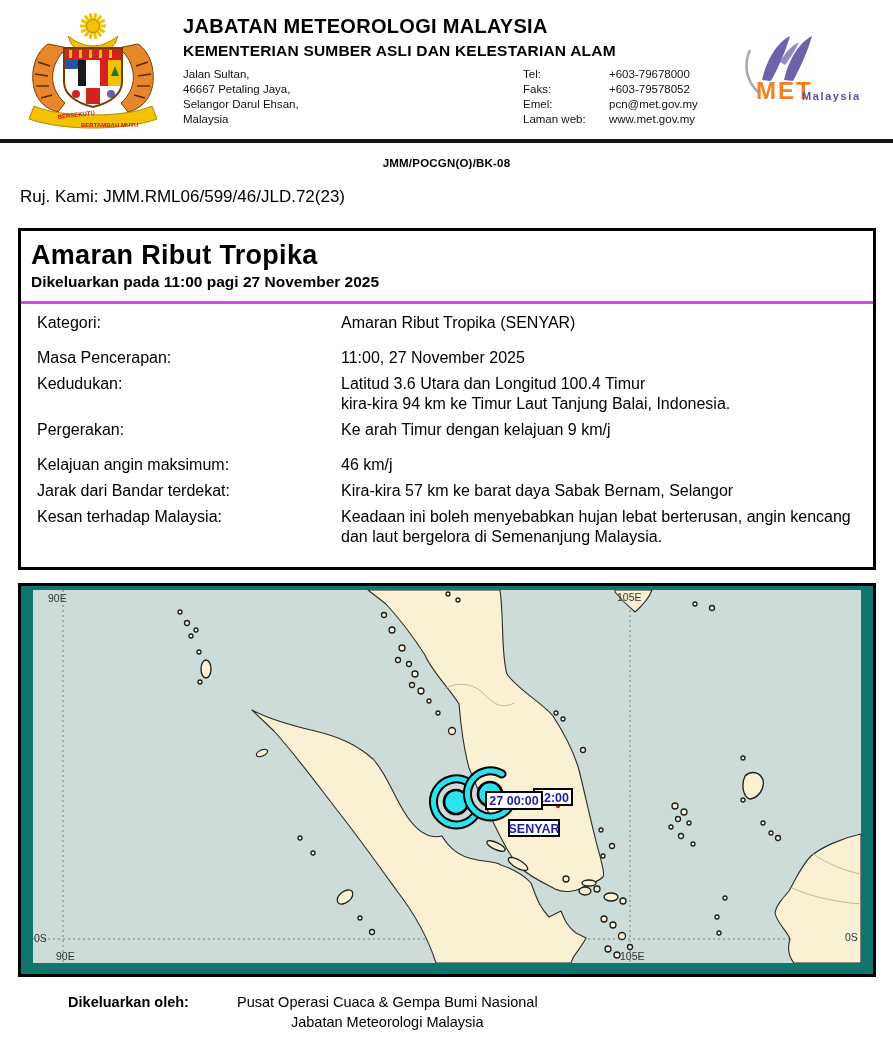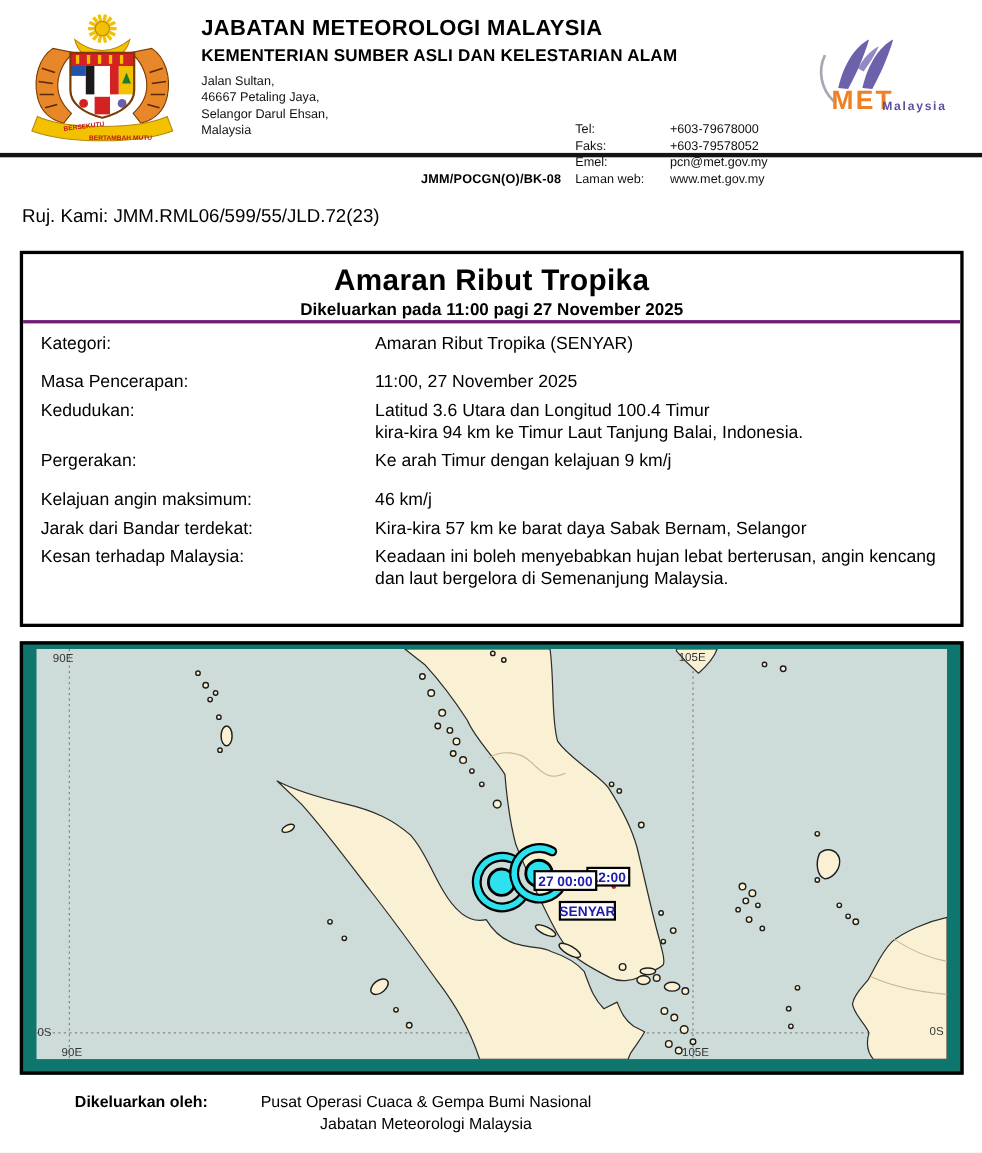--- a/index.html
+++ b/index.html
@@ -8,33 +8,33 @@
     position:relative; width:893px; height:1048px; background:#ffffff;
     font-family:"Liberation Sans", sans-serif; color:#000; overflow:hidden;
     margin:0 auto;
   }
   
   .crest { position:absolute; left:18px; top:6px; width:150px; height:128px; }
   .head-block { position:absolute; left:183px; top:15px; width:545px; }
   .agency   { font-size:20px; font-weight:bold; letter-spacing:.3px; }
   .ministry { font-size:15.5px; font-weight:bold; margin-top:4px; letter-spacing:.2px; }
   .addr { position:absolute; left:183px; top:67px; font-size:11.5px; line-height:15px; color:#111; }
-  .contact { position:absolute; left:523px; top:67px; font-size:11.5px; line-height:15px; color:#111;margin-top:44px; }
+  .contact { position:absolute; left:523px; top:67px; font-size:11.5px; line-height:15px; color:#111; }
   .contact .crow { display:flex; }
   .contact .clabel { width:86px; }
   .met-logo { position:absolute; left:740px; top:34px; width:145px; height:72px; }
   .rule { position:absolute; left:0; top:139px; width:893px; height:4px; background:#141414; }
   .form-code { position:absolute; left:0; top:157px; width:893px; text-align:center;
                font-size:11.5px; font-weight:bold; letter-spacing:.2px; }
   .ref { position:absolute; left:20px; top:187px; font-size:17px; }
 
   
   .warning-box { position:absolute; left:18px; top:228px; width:858px; height:342px;
                  border:3px solid #000; background:#fff; }
-  .warn-head { text-align:center; padding:9px 10px 0; border-bottom:3px solid #701a75; }
+  .warn-head { padding:9px 10px 10px; border-bottom:3px solid #d946ef; }
   .warn-title { font-size:27px; font-weight:bold; letter-spacing:.3px; }
   .warn-sub   { font-size:15.5px; font-weight:bold; margin-top:2px; }
   .warn-table { padding:6px 0 6px; }
   .field-row { display:flex; padding:3px 16px; font-size:16px; line-height:20px; }
   .field-row.gap-top { margin-top:9px; }
   .field-label { width:304px; flex:none; }
   .field-value { flex:1; white-space:pre-line; padding-right:6px; }
 
   
   .map-box { position:absolute; left:18px; top:583px; width:858px; height:394px;
@@ -167,21 +167,21 @@
       <path d="M 44,46 C 49,24 60,8 72,2 C 67,19 60,34 53,47 Z" fill="#6c61ab"></path>
       <path d="M 40,28 C 45,19 51,12 59,8 C 55,17 50,24 45,31 Z" fill="#9188c4"></path>
     </g>
     <text x="16" y="65" font-size="24" font-weight="bold" fill="#f08026" letter-spacing="2">MET</text>
     <text x="62" y="66" font-size="11" font-weight="bold" fill="#5a4fa0" letter-spacing="1.6">Malaysia</text>
   </svg>
 
   <div class="rule"></div>
 
   <div class="form-code">JMM/POCGN(O)/BK-08</div>
-  <div class="ref">Ruj. Kami: JMM.RML06/599/55/JLD.72(23)</div>
+  <div class="ref">Ruj. Kami: JMM.RML06/599/46/JLD.72(23)</div>
 
   <div class="warning-box">
     <div class="warn-head">
       <div class="warn-title">Amaran Ribut Tropika</div>
       <div class="warn-sub">Dikeluarkan pada 11:00 pagi 27 November 2025</div>
     </div>
     <div class="warn-table">
       <div class="field-row">
         <div class="field-label">Kategori:</div>
         <div class="field-value">Amaran Ribut Tropika (SENYAR)</div>

